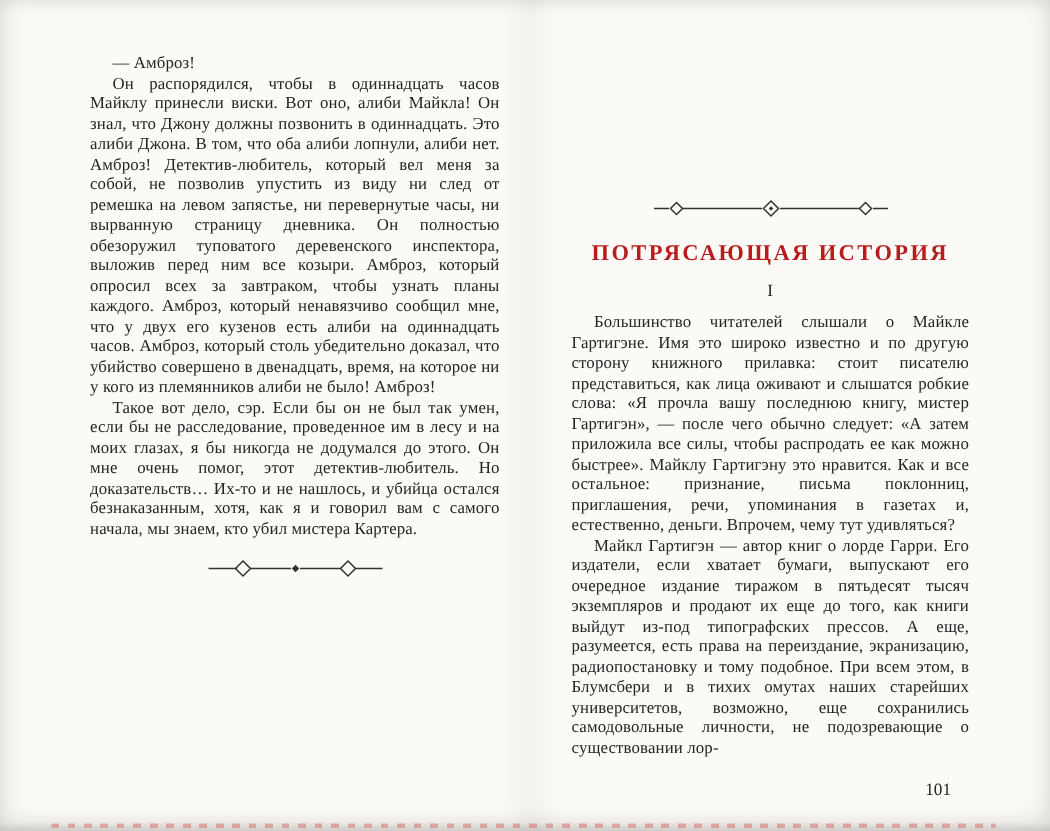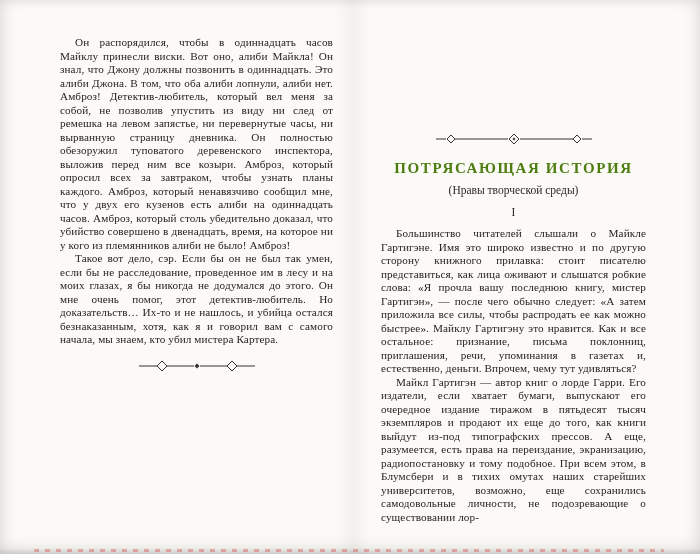--- a/index.html
+++ b/index.html
@@ -56,21 +56,21 @@
   .ornament-wrap {
     text-align: center;
     margin-bottom: 10px;
   }
   .chapter-title {
     font-size: 15px;
     font-weight: bold;
     letter-spacing: 1.6px;
     text-align: center;
     margin-top: 4px;
-    color: #4d7c0f;
+    color: #b91c1c;
     white-space: nowrap;
   }
   .chapter-subtitle {
     font-size: 11.5px;
     text-align: center;
     margin-top: 7px;
     color: #2a2827;
   }
   .section-number {
     font-size: 11.5px;
@@ -108,20 +108,21 @@
   svg .orn-fill { fill: #35322f; stroke: none; }
 </style>
 </head>
 <body>
 
 <div class="spread">
 
   <div class="gutter"></div>
 
   <div class="page-col left-col">
+    <p class="body-text">— Амброз!</p>
     <p class="body-text">Он распорядился, чтобы в одиннадцать часов Майклу принесли виски. Вот оно, алиби Майкла! Он знал, что Джону должны позвонить в одиннадцать. Это алиби Джона. В том, что оба алиби лопнули, алиби нет. Амброз! Детектив-любитель, который вел меня за собой, не позволив упустить из виду ни след от ремешка на левом запястье, ни перевернутые часы, ни вырванную страницу дневника. Он полностью обезоружил туповатого деревенского инспектора, выложив перед ним все козыри. Амброз, который опросил всех за завтраком, чтобы узнать планы каждого. Амброз, который ненавязчиво сообщил мне, что у двух его кузенов есть алиби на одиннадцать часов. Амброз, который столь убедительно доказал, что убийство совершено в двенадцать, время, на которое ни у кого из племянников алиби не было! Амброз!</p>
     <p class="body-text">Такое вот дело, сэр. Если бы он не был так умен, если бы не расследование, проведенное им в лесу и на моих глазах, я бы никогда не додумался до этого. Он мне очень помог, этот детектив-любитель. Но доказательств… Их-то и не нашлось, и убийца остался безнаказанным, хотя, как я и говорил вам с самого начала, мы знаем, кто убил мистера Картера.</p>
 
     <div class="divider-wrap">
       <svg width="120" height="14" viewBox="0 0 120 14">
         <line class="orn" x1="2" y1="7" x2="21" y2="7"></line>
         <path class="orn" d="M25 2 L30 7 L25 12 L20 7 Z"></path>
         <line class="orn" x1="30" y1="7" x2="57" y2="7"></line>
         <path class="orn-fill" d="M60 4.5 L62.5 7 L60 9.5 L57.5 7 Z"></path>
         <line class="orn" x1="63" y1="7" x2="90" y2="7"></line>
@@ -141,25 +142,25 @@
         <path class="orn" d="M80 2 L85 7 L80 12 L75 7 Z"></path>
         <path class="orn-fill" d="M80 5.5 L81.5 7 L80 8.5 L78.5 7 Z"></path>
         <line class="orn" x1="86" y1="7" x2="139" y2="7"></line>
         <path class="orn" d="M143 3 L147 7 L143 11 L139 7 Z"></path>
         <line class="orn" x1="148" y1="7" x2="158" y2="7"></line>
       </svg>
     </div>
 
     <div class="chapter-title">ПОТРЯСАЮЩАЯ ИСТОРИЯ</div>
 
-    <div class="chapter-subtitle">(Нравы творческой среды)</div>
 
     <div class="section-number">I</div>
 
     <p class="body-text">Большинство читателей слышали о Майкле Гартигэне. Имя это широко известно и по другую сторону книжного прилавка: стоит писателю представиться, как лица оживают и слышатся робкие слова: «Я прочла вашу последнюю книгу, мистер Гартигэн», — после чего обычно следует: «А затем приложила все силы, чтобы распродать ее как можно быстрее». Майклу Гартигэну это нравится. Как и все остальное: признание, письма поклонниц, приглашения, речи, упоминания в газетах и, естественно, деньги. Впрочем, чему тут удивляться?</p>
     <p class="body-text">Майкл Гартигэн — автор книг о лорде Гарри. Его издатели, если хватает бумаги, выпускают его очередное издание тиражом в пятьдесят тысяч экземпляров и продают их еще до того, как книги выйдут из-под типографских прессов. А еще, разумеется, есть права на переиздание, экранизацию, радиопостановку и тому подобное. При всем этом, в Блумсбери и в тихих омутах наших старейших университетов, возможно, еще сохранились самодовольные личности, не подозревающие о существовании лор-</p>
   </div>
 
+  <div class="folio">101</div>
 
   <div class="scan-edge-2"></div>
   <div class="scan-edge"></div>
 
 </div>
 
 </body></html>

